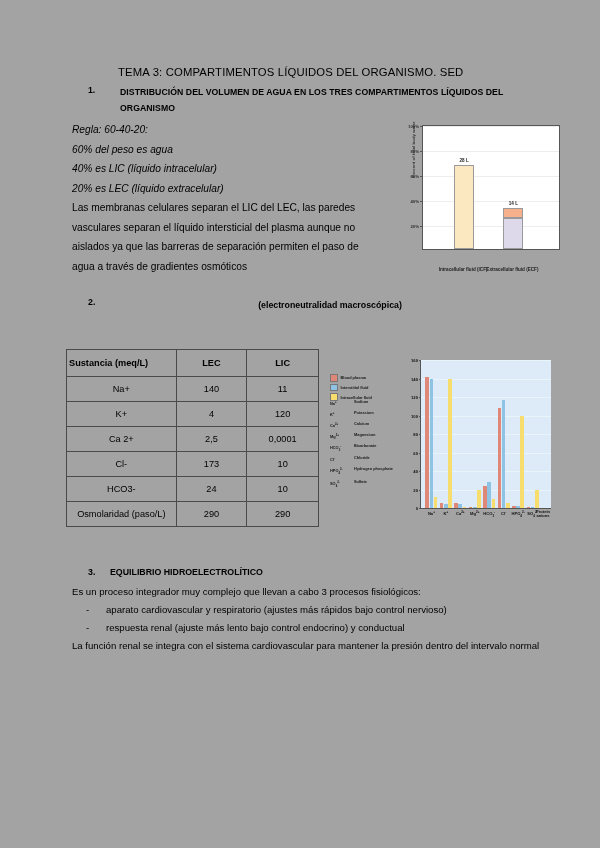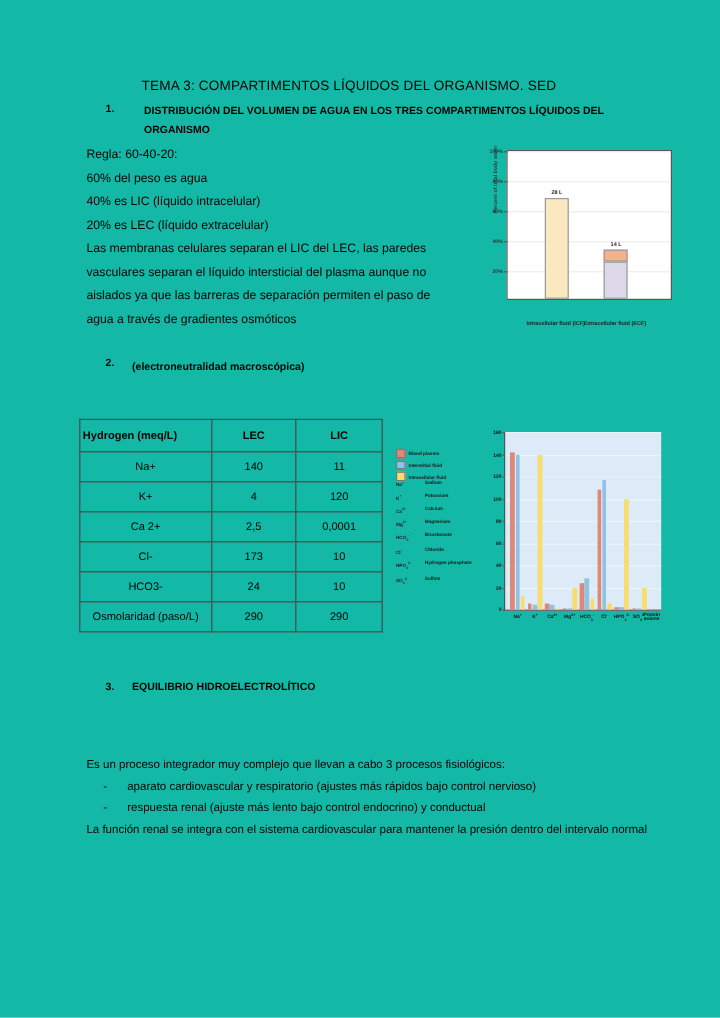--- a/index.html
+++ b/index.html
@@ -13,21 +13,21 @@
     font-family: "Liberation Sans", sans-serif;
     color: #000;
     position: relative;
     overflow: hidden;
   }
   .page {
     position: absolute;
     left: 0; top: 0;
     width: 600px;
     height: 848px;
-    background: #14b8a6;
+    background: #a3a3a3;
   }
 
   
   .doc-title {
     position: absolute;
     left: 118px;
     top: 66px;
     font-size: 11.3px;
     letter-spacing: 0.15px;
     white-space: nowrap;
@@ -52,21 +52,21 @@
     letter-spacing: 0.05px;
   }
   .para-lines {
     position: absolute;
     left: 72px;
     top: 120px;
     width: 312px;
     font-size: 10.2px;
     line-height: 19.5px;
   }
-  .para-lines .l { display: block; white-space: nowrap; }
+  .para-lines .l { display: block; white-space: nowrap; font-style: italic; }
   .justified {
     text-align: justify;
     text-justify: inter-word;
     white-space: normal;
   }
   .justified.last { text-align: left; }
 
   
   .chart1 {
     position: absolute;
@@ -167,21 +167,21 @@
     font-size: 8.8px;
     font-weight: bold;
     line-height: 16px;
   }
   .sec2-head .justline {
     display: block;
     text-align: justify;
     text-align-last: justify;
     white-space: nowrap;
   }
-  .sec2-head .sub { display: block; text-align: left; }
+  .sec2-head .sub { display: block; text-align: center; }
 
   
   table.comp {
     position: absolute;
     left: 66px;
     top: 349px;
     width: 253px;
     border-collapse: collapse;
     font-size: 9.2px;
   }
@@ -346,21 +346,20 @@
     white-space: nowrap;
     text-align: right;
   }
   .sec3-body {
     position: absolute;
     left: 72px;
     top: 583px;
     width: 470px;
     font-size: 9.6px;
     line-height: 18px;
-    margin-top: 46px;
   }
   .sec3-body .l { display: block; white-space: nowrap; }
   .sec3-body .bullet {
     display: block;
     white-space: nowrap;
     padding-left: 34px;
     position: relative;
   }
   .sec3-body .bullet .dash {
     position: absolute;
@@ -420,21 +419,21 @@
   </div>
 
   <table class="comp">
     <colgroup>
         <col class="c1">
         <col class="c2">
         <col class="c3">
       </colgroup>
     <thead>
       <tr class="head">
-        <th class="subst">Hydrogen (meq/L)</th>
+        <th class="subst">Sustancia (meq/L)</th>
         <th>LEC</th>
         <th>LIC</th>
       </tr>
     </thead>
     <tbody id="comp-body">
         <tr>
           <td class="subst">Na+</td>
           <td>140</td>
           <td>11</td>
         </tr>

